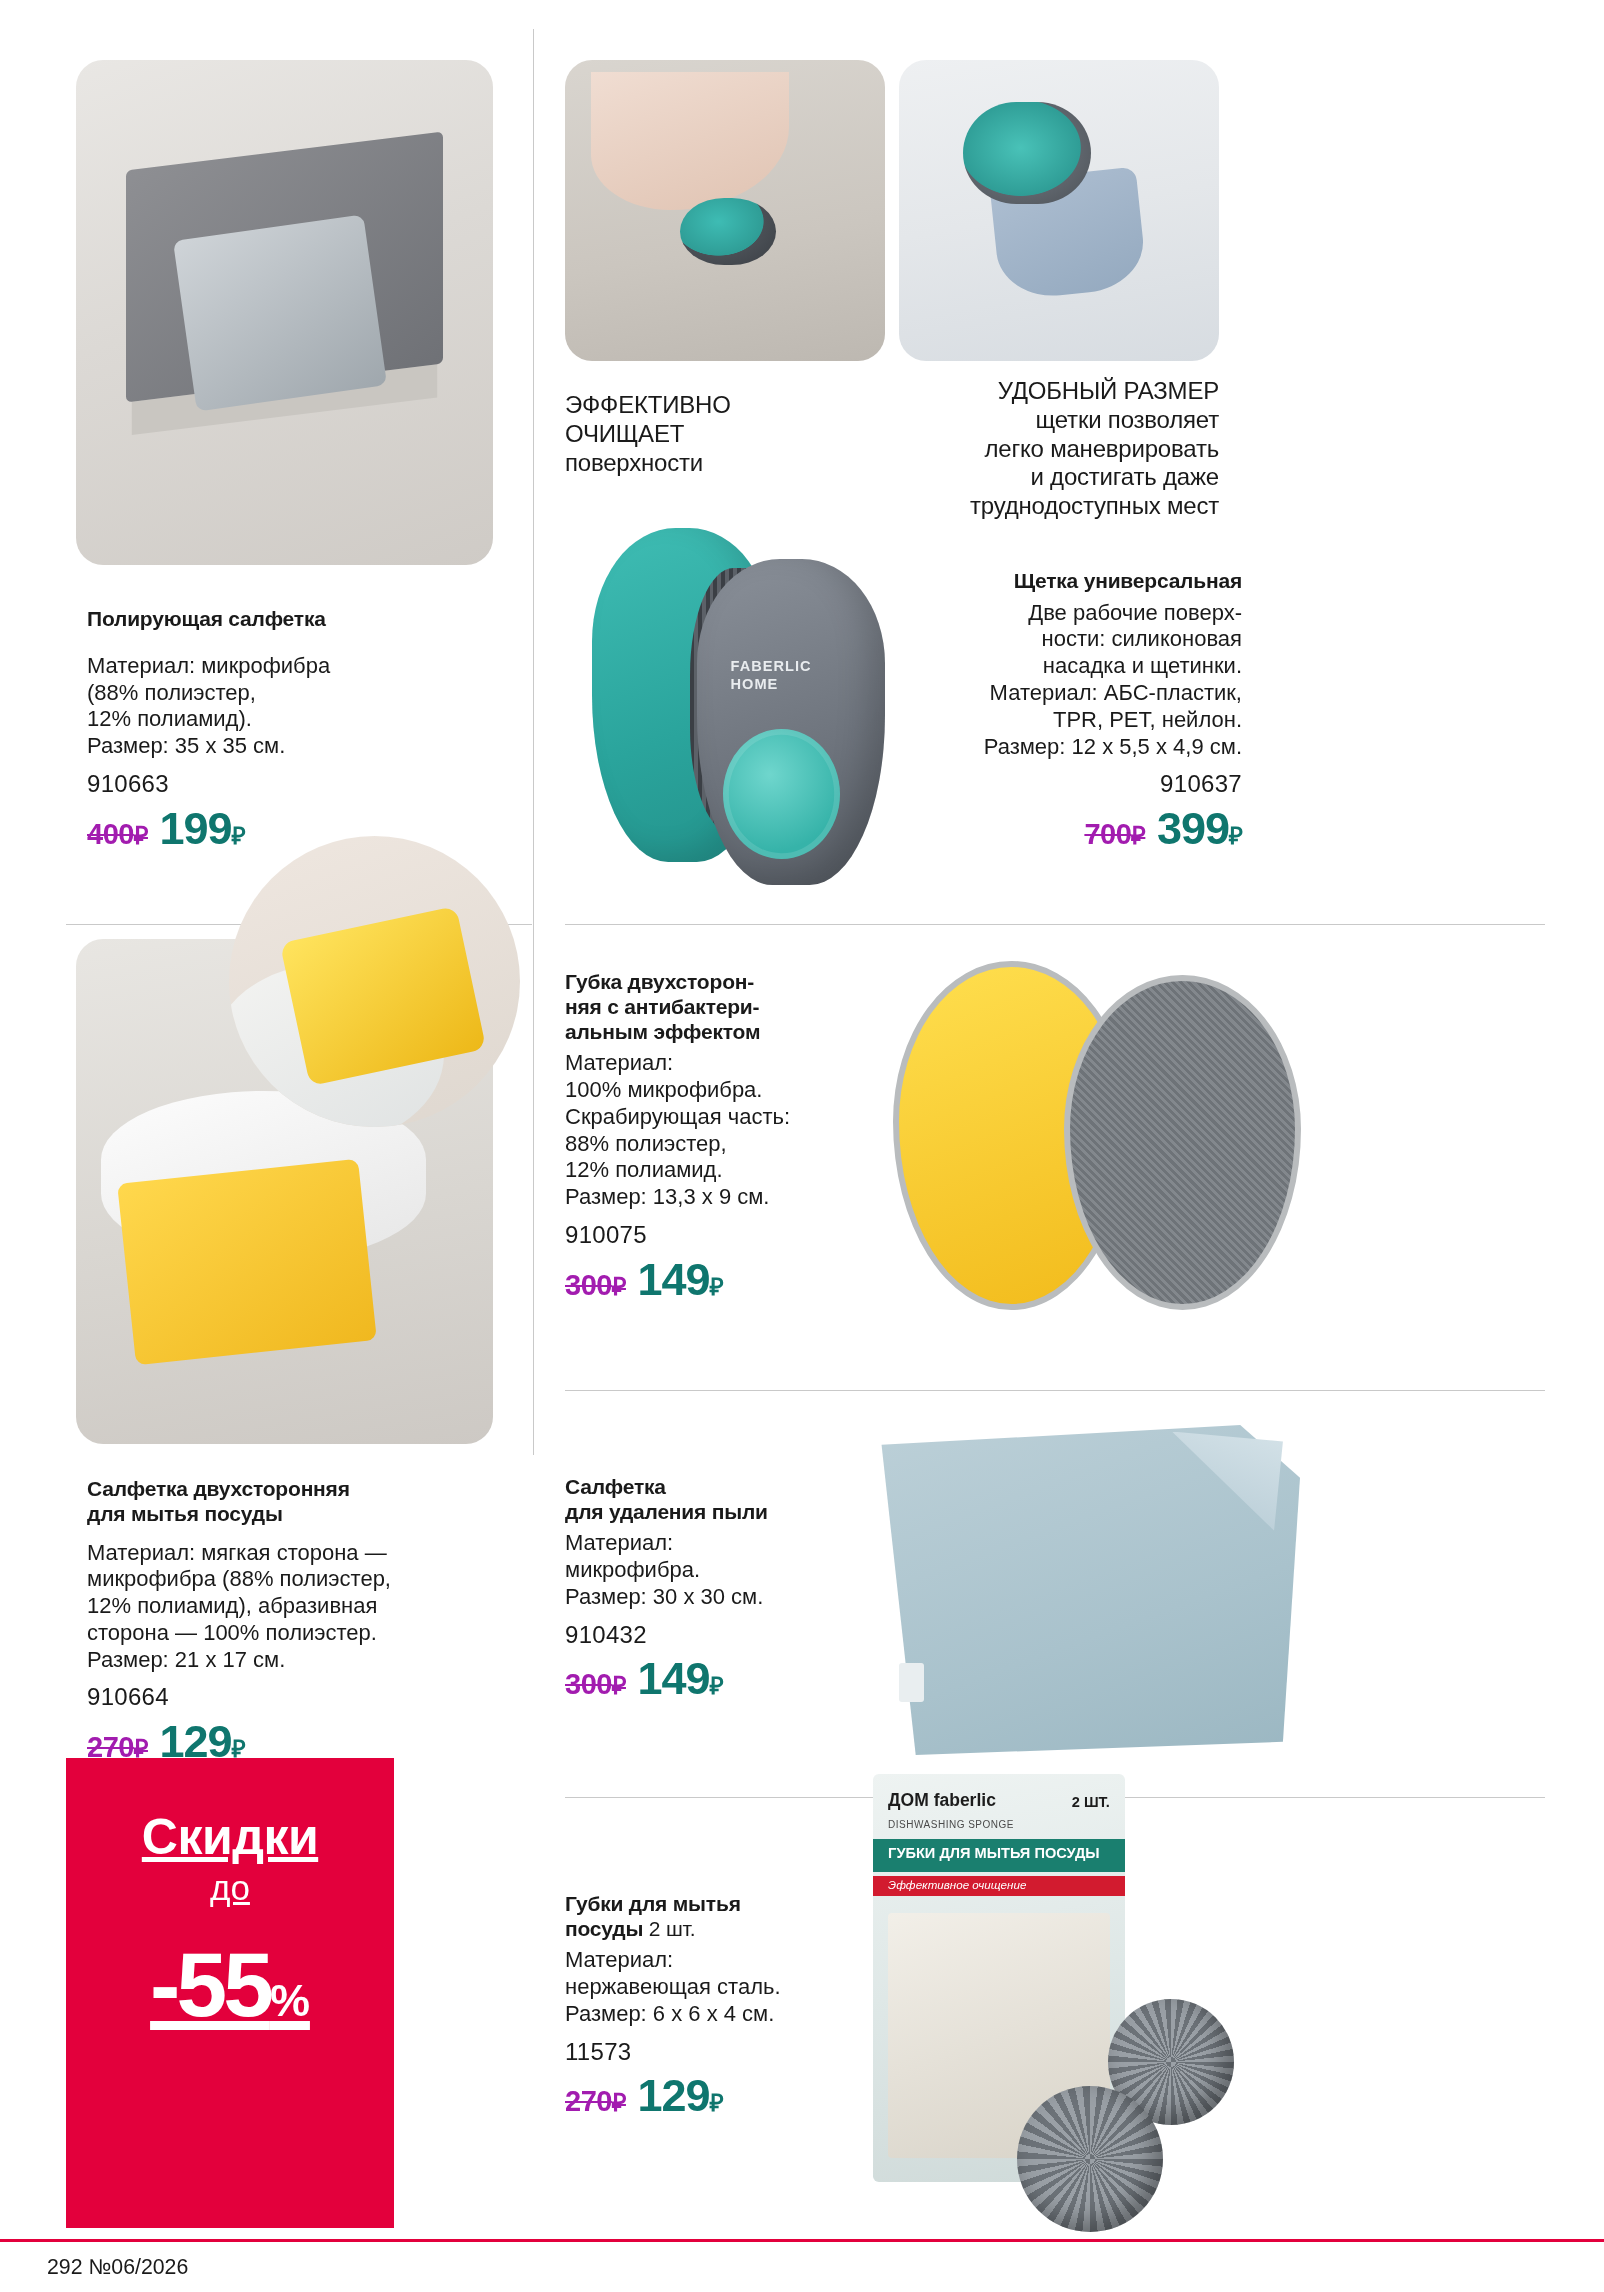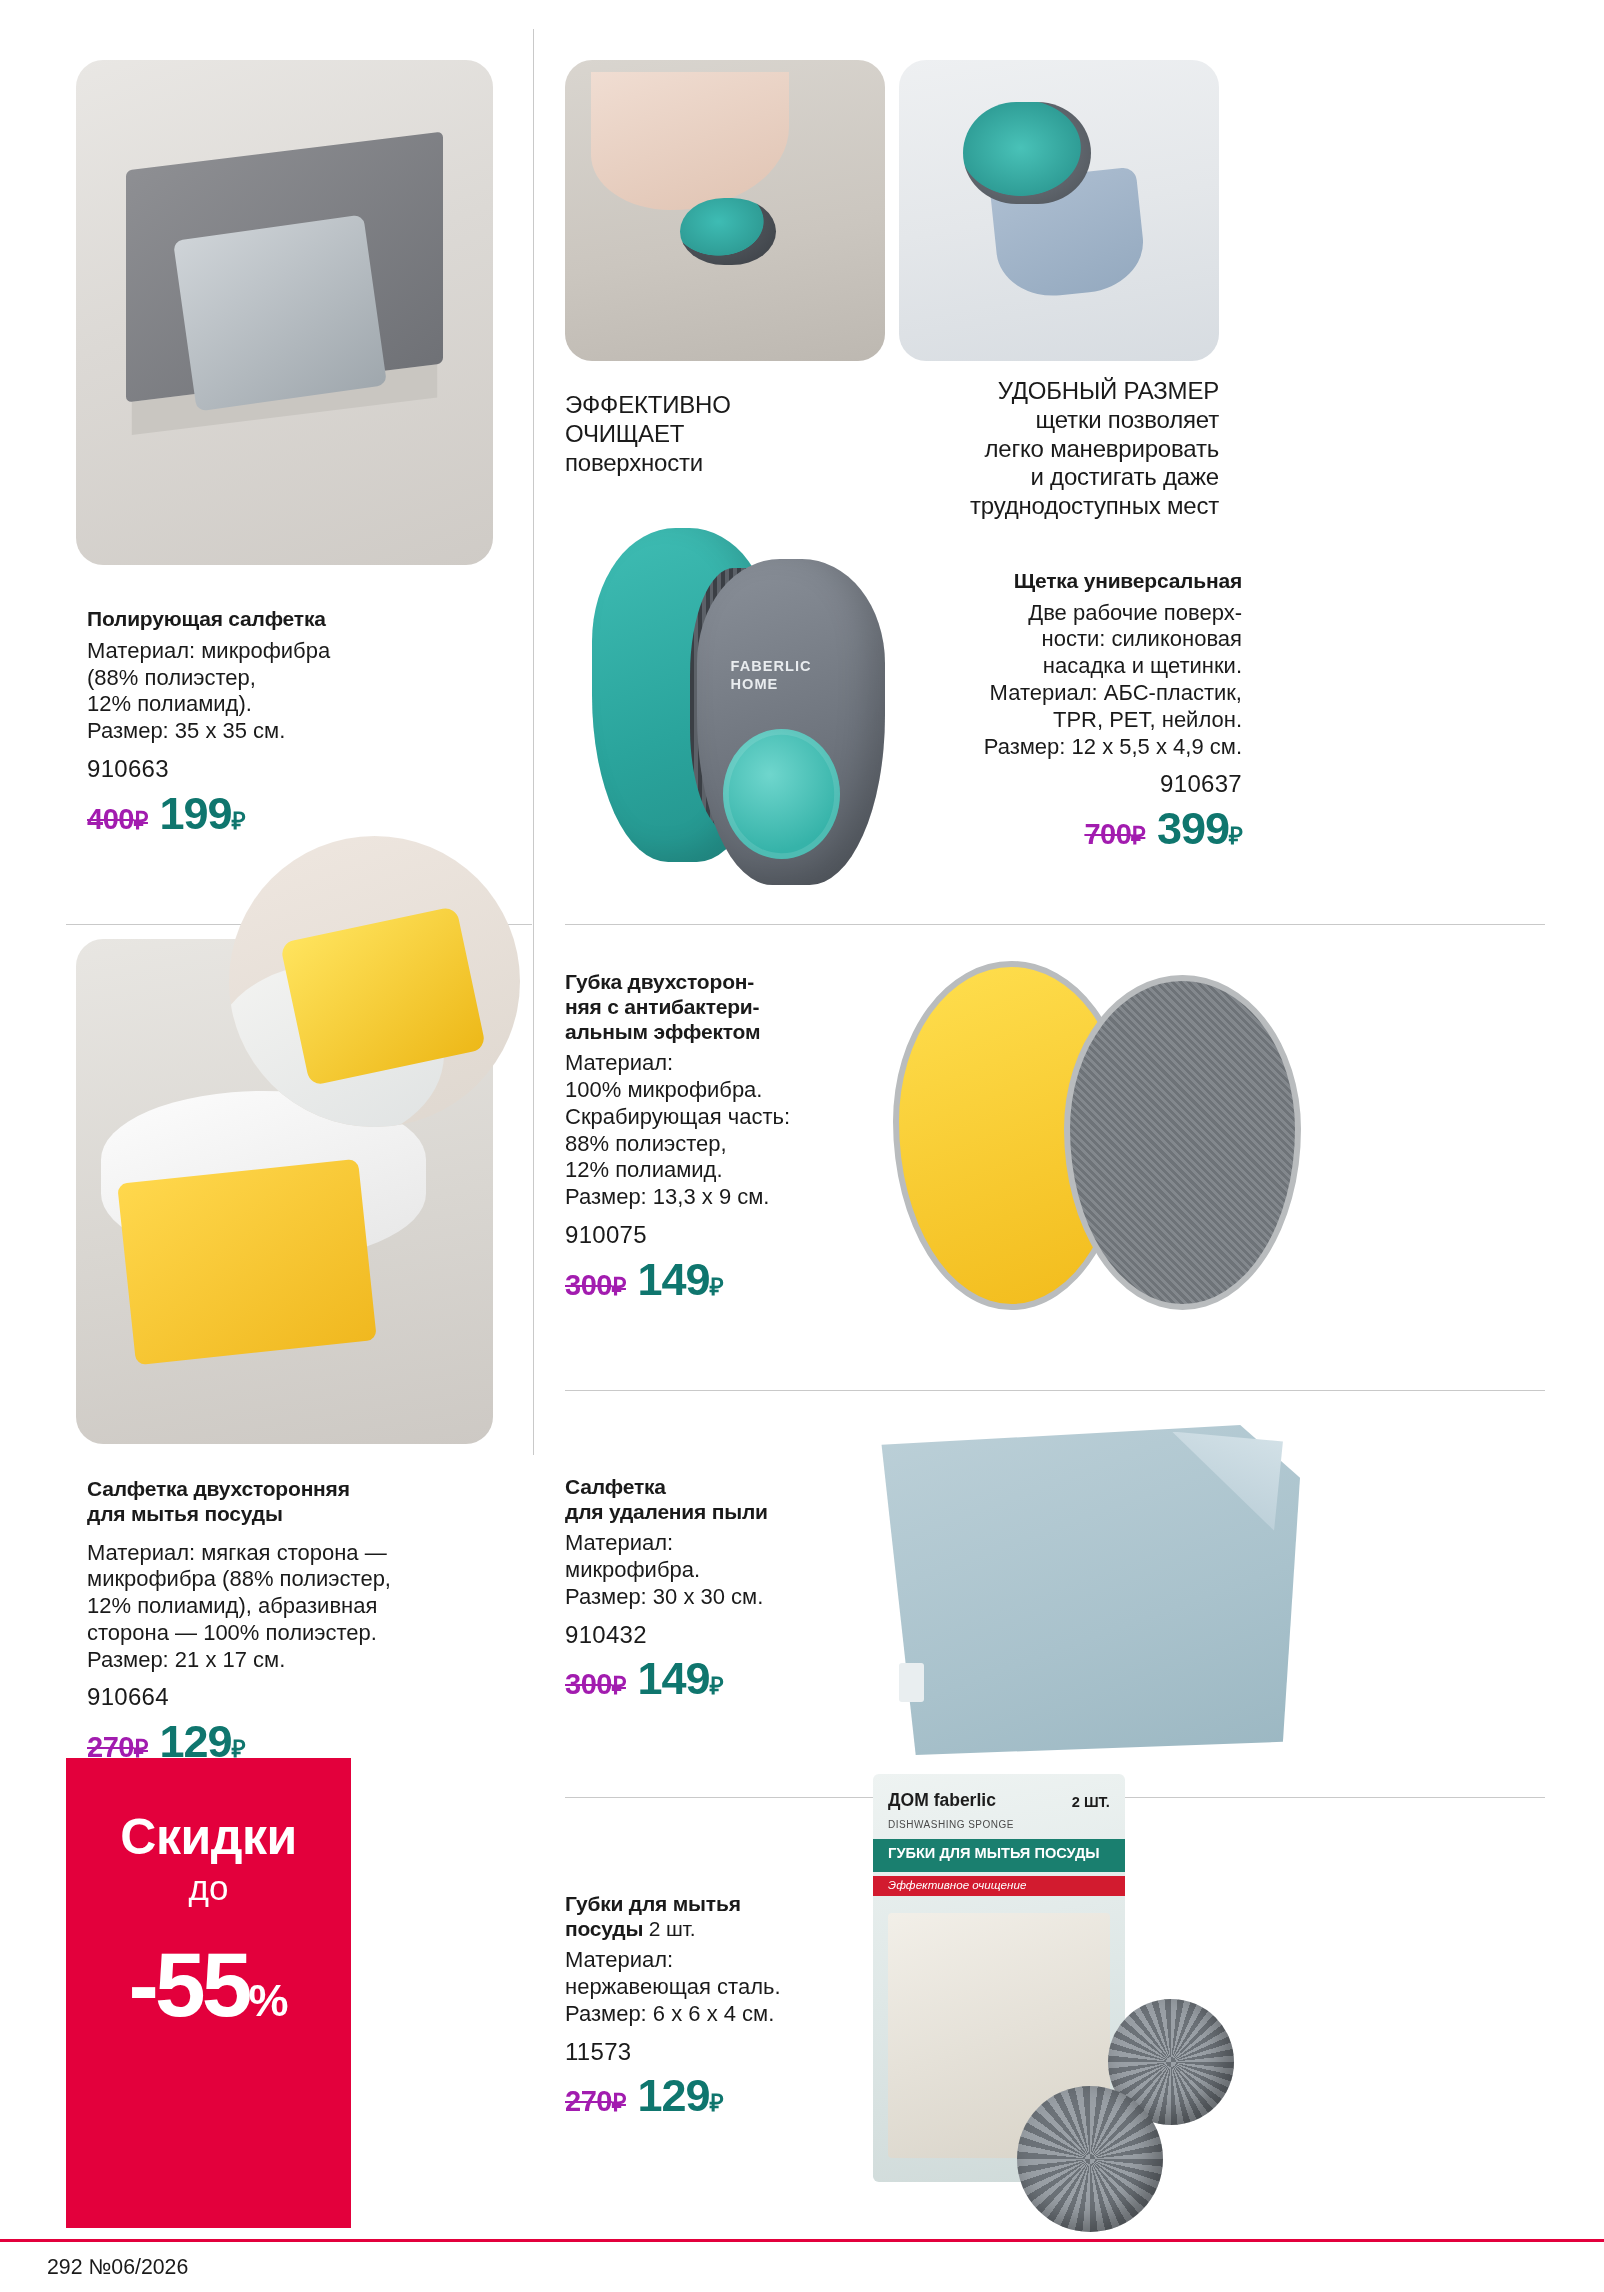--- a/index.html
+++ b/index.html
@@ -187,21 +187,21 @@
   <div class="vline" style="left:533px; top:29px; height:1426px;"></div>
   <div class="hline" style="left:66px; top:924px; width:466px;"></div>
   <div class="hline" style="left:565px; top:924px; width:980px;"></div>
   <div class="hline" style="left:565px; top:1390px; width:980px;"></div>
   <div class="hline" style="left:565px; top:1797px; width:980px;"></div>
 
   <div class="photo rounded ph-laptop" style="left:76px; top:60px; width:417px; height:505px;"></div>
 
   <div class="abs" style="left:87px; top:607px; width:427px;">
     <div class="title">Полирующая  салфетка</div>
-    <div class="desc" style="margin-top:6px;">
+    <div class="desc" style="margin-top:21px;">
       <div>Материал: микрофибра</div>
       <div>(88% полиэстер,</div>
       <div>12% полиамид).</div>
       <div>Размер: 35 х 35 см.</div>
     </div>
     <div class="code">910663</div>
     <div class="price-row">
       <span class="old-price"><span>400</span><span class="rub">₽</span></span>
       <span class="new-price"><span>199</span><span class="rub">₽</span></span>
     </div>
@@ -222,21 +222,21 @@
       <div>сторона — 100% полиэстер.</div>
       <div>Размер: 21 х 17 см.</div>
     </div>
     <div class="code">910664</div>
     <div class="price-row">
       <span class="old-price"><span>270</span><span class="rub">₽</span></span>
       <span class="new-price"><span>129</span><span class="rub">₽</span></span>
     </div>
   </div>
 
-  <div class="discount" style="left:66px; top:1758px; width:285px; height:470px; padding-top:50px;">
+  <div class="discount" style="left:66px; top:1758px; width:328px; height:470px; padding-top:50px;text-decoration:underline;">
     <div class="t1">Скидки</div>
     <div class="t2">до</div>
     <div class="t3"><span>-55</span><span class="pct">%</span></div>
   </div>
 
   <div class="photo rounded ph-sofa" style="left:565px; top:60px; width:320px; height:301px;"></div>
   <div class="photo rounded ph-shirt" style="left:899px; top:60px; width:320px; height:301px;"></div>
 
   <div class="abs feat" style="left:565px; top:391px; width:320px;">
     <div>ЭФФЕКТИВНО</div>

